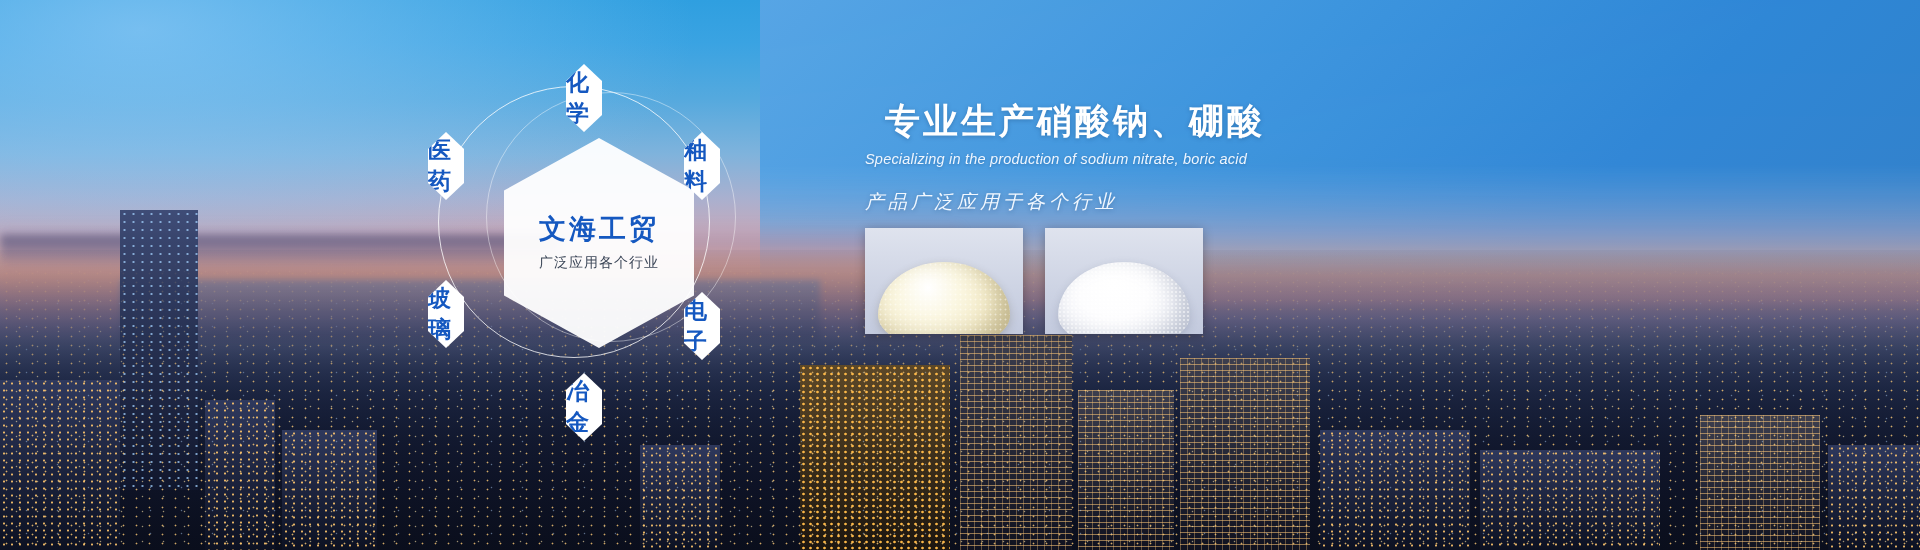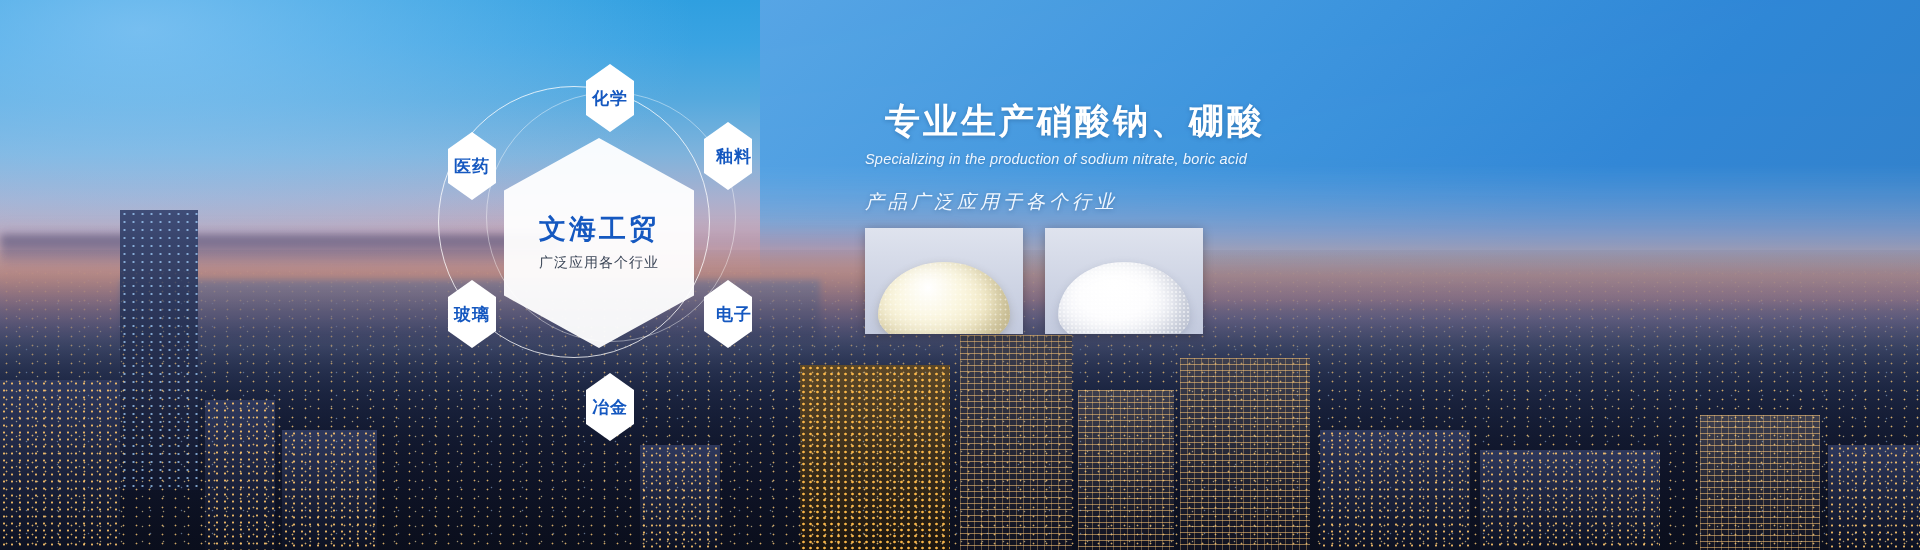--- a/index.html
+++ b/index.html
@@ -150,43 +150,42 @@
     position:absolute;
     display:flex; align-items:center; justify-content:center;
     background:#ffffff;
     clip-path:polygon(50% 0%,100% 25%,100% 75%,50% 100%,0% 75%,0% 25%);
     color:#1558c0;
     font-weight:bold;
     letter-spacing:1px;
     box-shadow:0 0 16px rgba(255,255,255,.25);
   }
   .hex.small {
-    width:48px; height:68px;
-    font-size:17px;
-    margin-left:20px;
+    width:36px; height:68px;
+    font-size:23px;
   }
   .hex.center {
     left:96px; top:110px;
     width:190px; height:210px;
     flex-direction:column;
     background:rgba(255,255,255,.95);
   }
   .hex.center .c-title {
     font-size:27px; font-weight:bold; color:#1558c0;
     letter-spacing:3px; line-height:1.15;
   }
   .hex.center .c-sub {
     font-size:14px; color:#3b4657; font-weight:normal;
     letter-spacing:1px; margin-top:9px;text-align:right;
   }
 
   
   .hex-huaxue  { left:158px; top:36px; }     
-  .hex-youliao { left:276px; top:94px;justify-content:flex-end; }    
-  .hex-dianzi  { left:276px; top:252px;padding-left:12px; }    
+  .hex-youliao { left:276px; top:104px;justify-content:flex-end; }    
+  .hex-dianzi  { left:276px; top:264px; }    
   .hex-yejin   { left:158px; top:345px;font-family:Liberation Mono, monospace; }    
   .hex-boli    { left:20px;  top:252px;font-family:Liberation Serif, serif; }    
   .hex-yiyao   { left:20px;  top:104px; }    
 
   
   .copy {
     position:absolute; left:865px; top:100px; width:640px;
   }
   .headline {
     font-size:35px; font-weight:bold; color:#ffffff;

